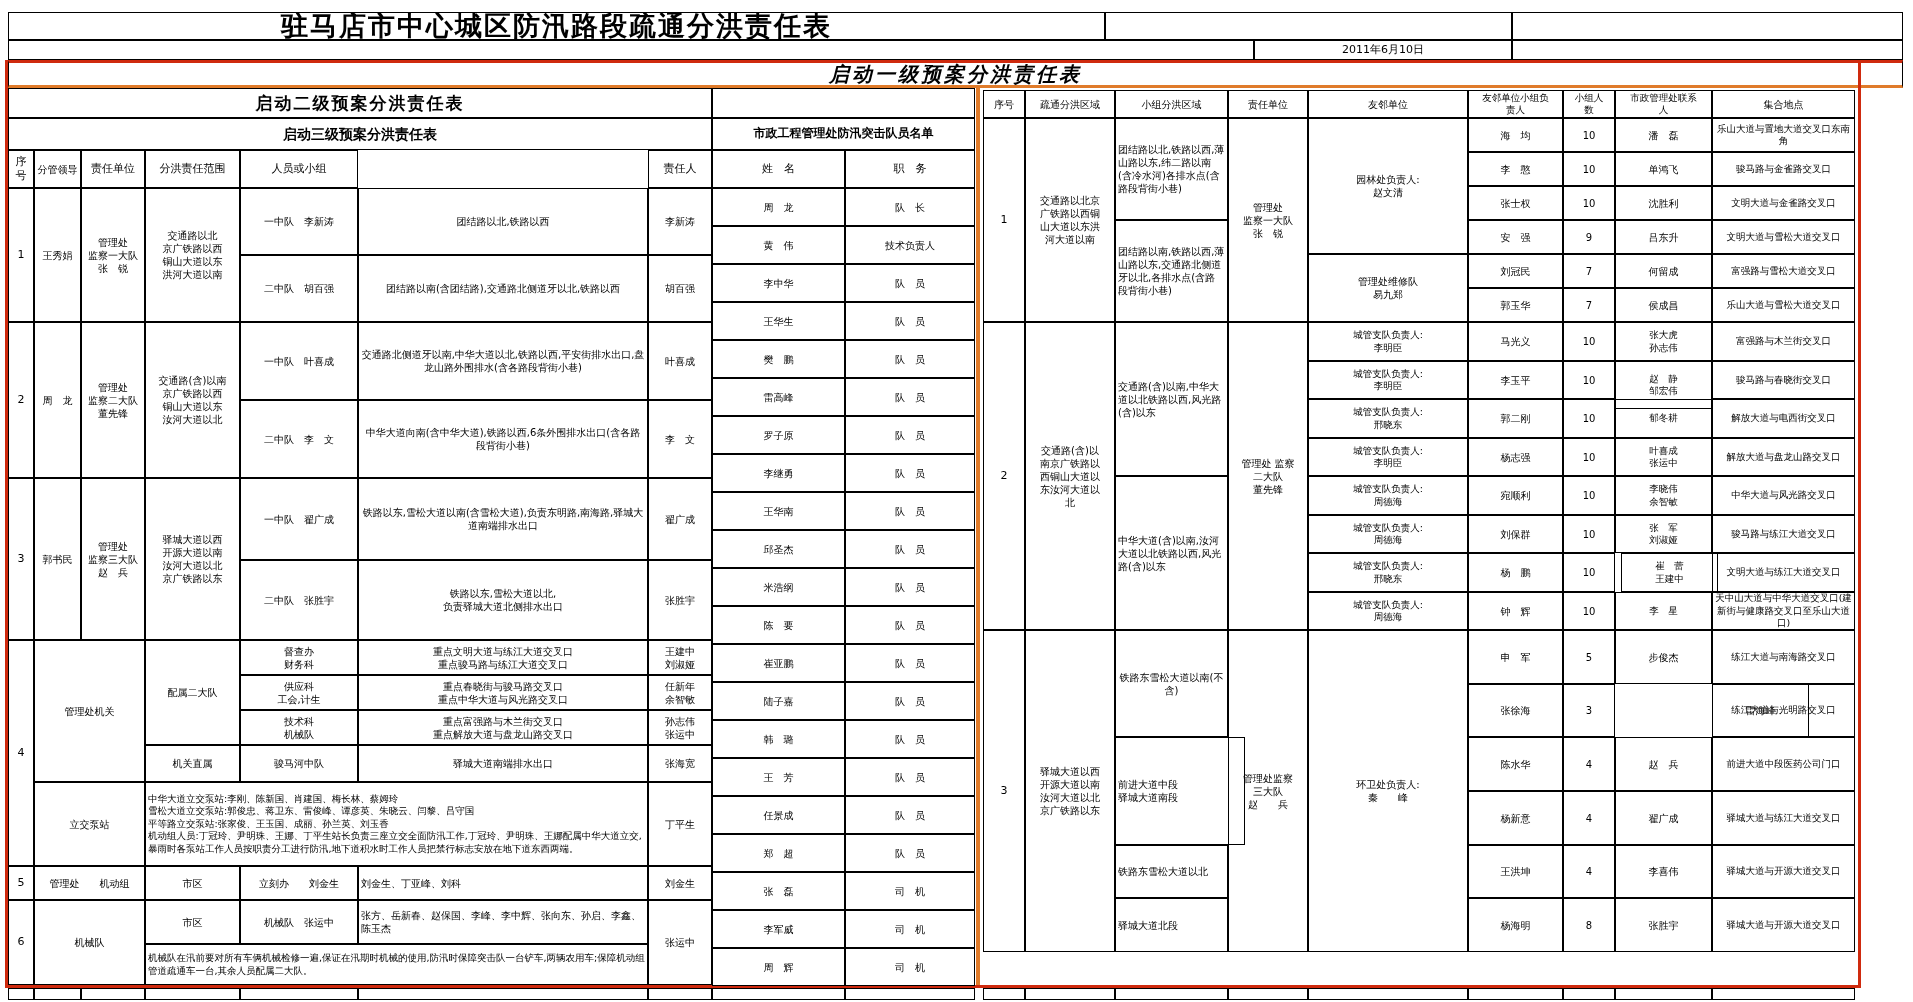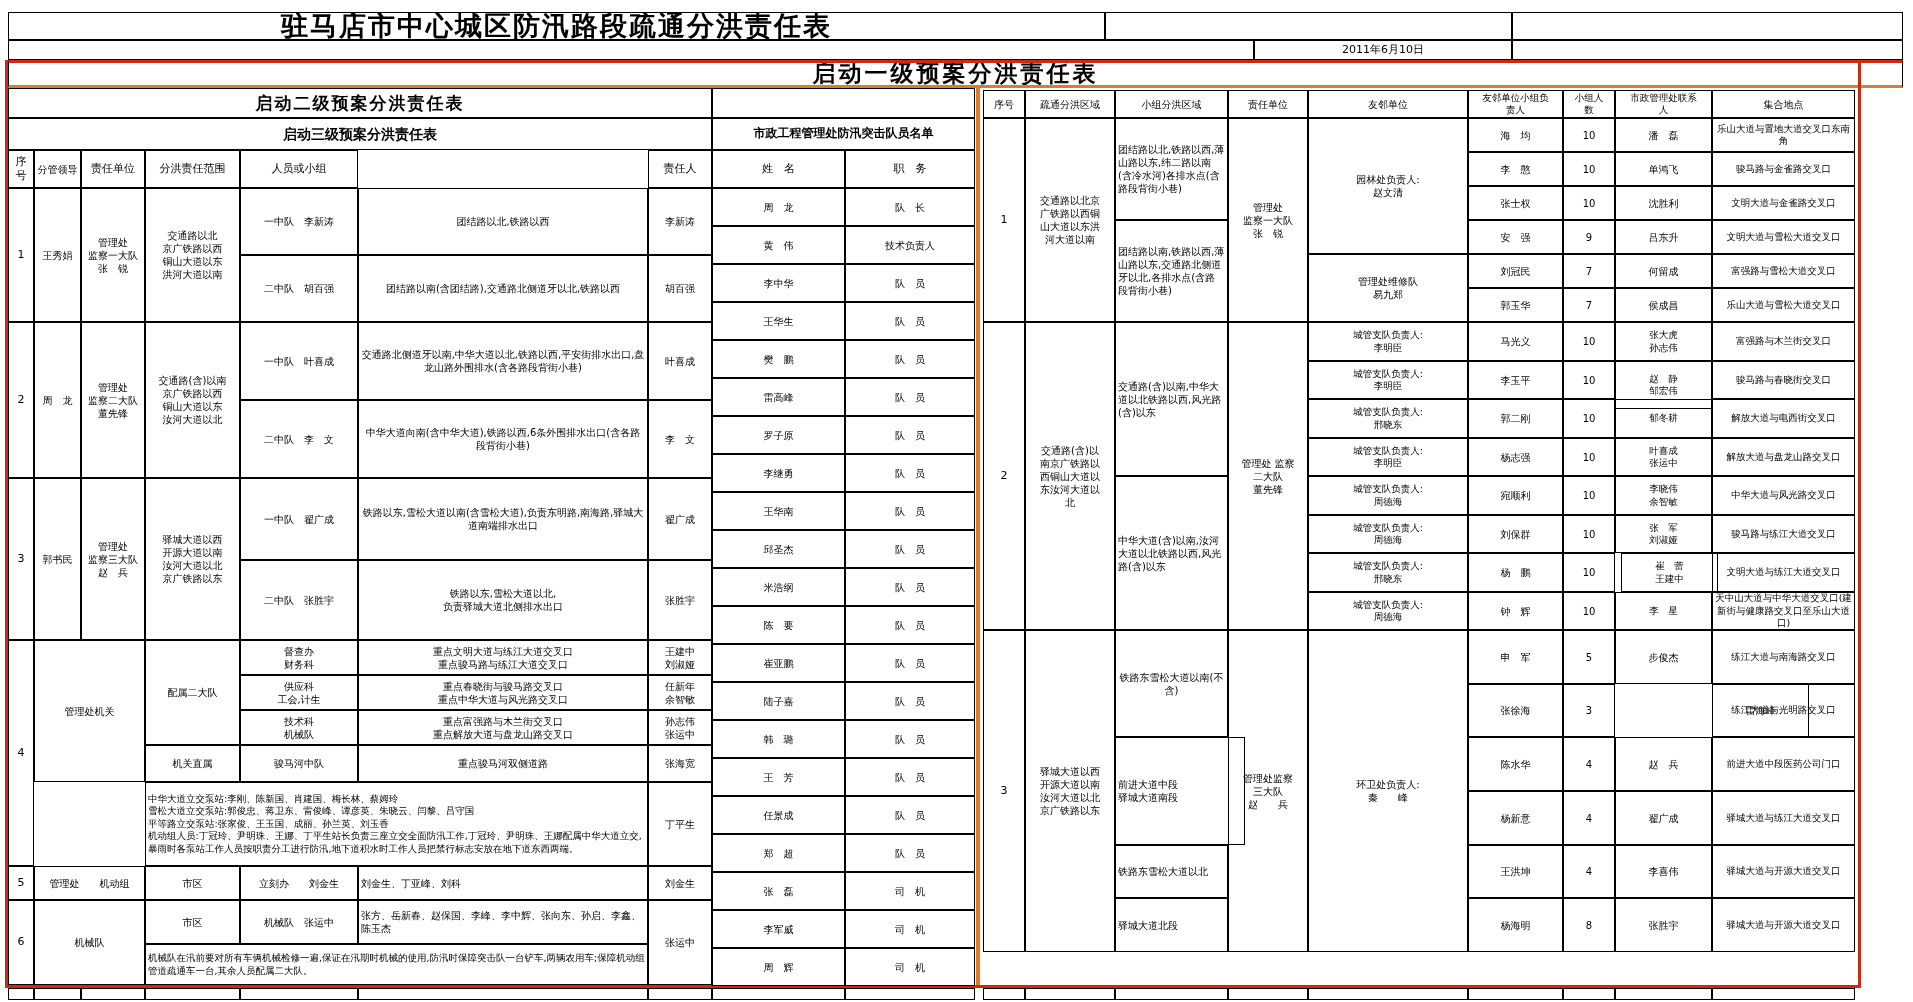--- a/index.html
+++ b/index.html
@@ -6,22 +6,22 @@
   #canvas{position:relative;width:1913px;height:1002px;background:#fff;
           font-family:"DejaVu Sans",sans-serif;color:#000;}
   .c{position:absolute;border:1px solid #000;box-sizing:border-box;
      display:flex;align-items:center;justify-content:center;
      text-align:center;white-space:pre-line;overflow:hidden;
      font-size:11px;line-height:1.3;padding:0 2px;}
   .s{font-size:10px;}
   .xs{font-size:9.5px;line-height:1.3;}
   .l{justify-content:flex-start;text-align:left;}
   .title{font-size:27px;font-weight:bold;letter-spacing:2px;}
-  .band1{font-size:23px;font-weight:bold;letter-spacing:3px;
-         border-top:3px solid #cf2a0e !important;border-bottom:3px solid #e07b2a !important;}
+  .band1{font-size:20px;font-weight:bold;letter-spacing:3px;
+         border-top:3px solid #cf2a0e !important;border-bottom:3px solid #e07b2a !important;font-style:italic;}
   .band2{font-size:17px;font-weight:bold;letter-spacing:2px;}
   .band3{font-size:14px;font-weight:bold;}
   .rosterT{font-size:12px;font-weight:bold;}
   .line{position:absolute;}
   .redv{width:3px;background:#cf2a0e;}
   .redh{height:3px;background:#cf2a0e;}
   .orgv{width:4px;background:#e07b2a;}
 </style>
 </head>
 <body>
@@ -121,22 +121,23 @@
   <div class="c s" style="left:648px;top:675px;width:64px;height:35px">任新年
 余智敏</div>
   <div class="c s" style="left:240px;top:710px;width:118px;height:35px">技术科
 机械队</div>
   <div class="c s" style="left:358px;top:710px;width:290px;height:35px">重点富强路与木兰街交叉口
 重点解放大道与盘龙山路交叉口</div>
   <div class="c s" style="left:648px;top:710px;width:64px;height:35px">孙志伟
 张运中</div>
   <div class="c s" style="left:145px;top:745px;width:95px;height:37px">机关直属</div>
   <div class="c s" style="left:240px;top:745px;width:118px;height:37px">骏马河中队</div>
-  <div class="c s" style="left:358px;top:745px;width:290px;height:37px">重点骏马河双侧道路</div>
+  <div class="c s" style="left:358px;top:745px;width:290px;height:37px">驿城大道南端排水出口</div>
   <div class="c s" style="left:648px;top:745px;width:64px;height:37px">张海宽</div>
+  <div class="c s" style="left:34px;top:782px;width:111px;height:84px">立交泵站</div>
   <div class="c xs l" style="left:145px;top:782px;width:503px;height:84px">中华大道立交泵站:李刚、陈新国、肖建国、梅长林、蔡姆玲
 雪松大道立交泵站:郭俊忠、蒋卫东、雷俊峰、谭彦英、朱晓云、闫黎、吕守国
 平等路立交泵站:张家俊、王玉国、成丽、孙兰英、刘玉香
 机动组人员:丁冠玲、尹明珠、王娜、丁平生站长负责三座立交全面防汛工作,丁冠玲、尹明珠、王娜配属中华大道立交,暴雨时各泵站工作人员按职责分工进行防汛,地下道积水时工作人员把禁行标志安放在地下道东西两端。</div>
   <div class="c s" style="left:648px;top:782px;width:64px;height:84px">丁平生</div>
 
   <div class="c" style="left:8px;top:866px;width:26px;height:34px">5</div>
   <div class="c s" style="left:34px;top:866px;width:111px;height:34px">管理处　　机动组</div>
   <div class="c s" style="left:145px;top:866px;width:95px;height:34px">市区</div>
   <div class="c s" style="left:240px;top:866px;width:118px;height:34px">立刻办　　刘金生</div>

